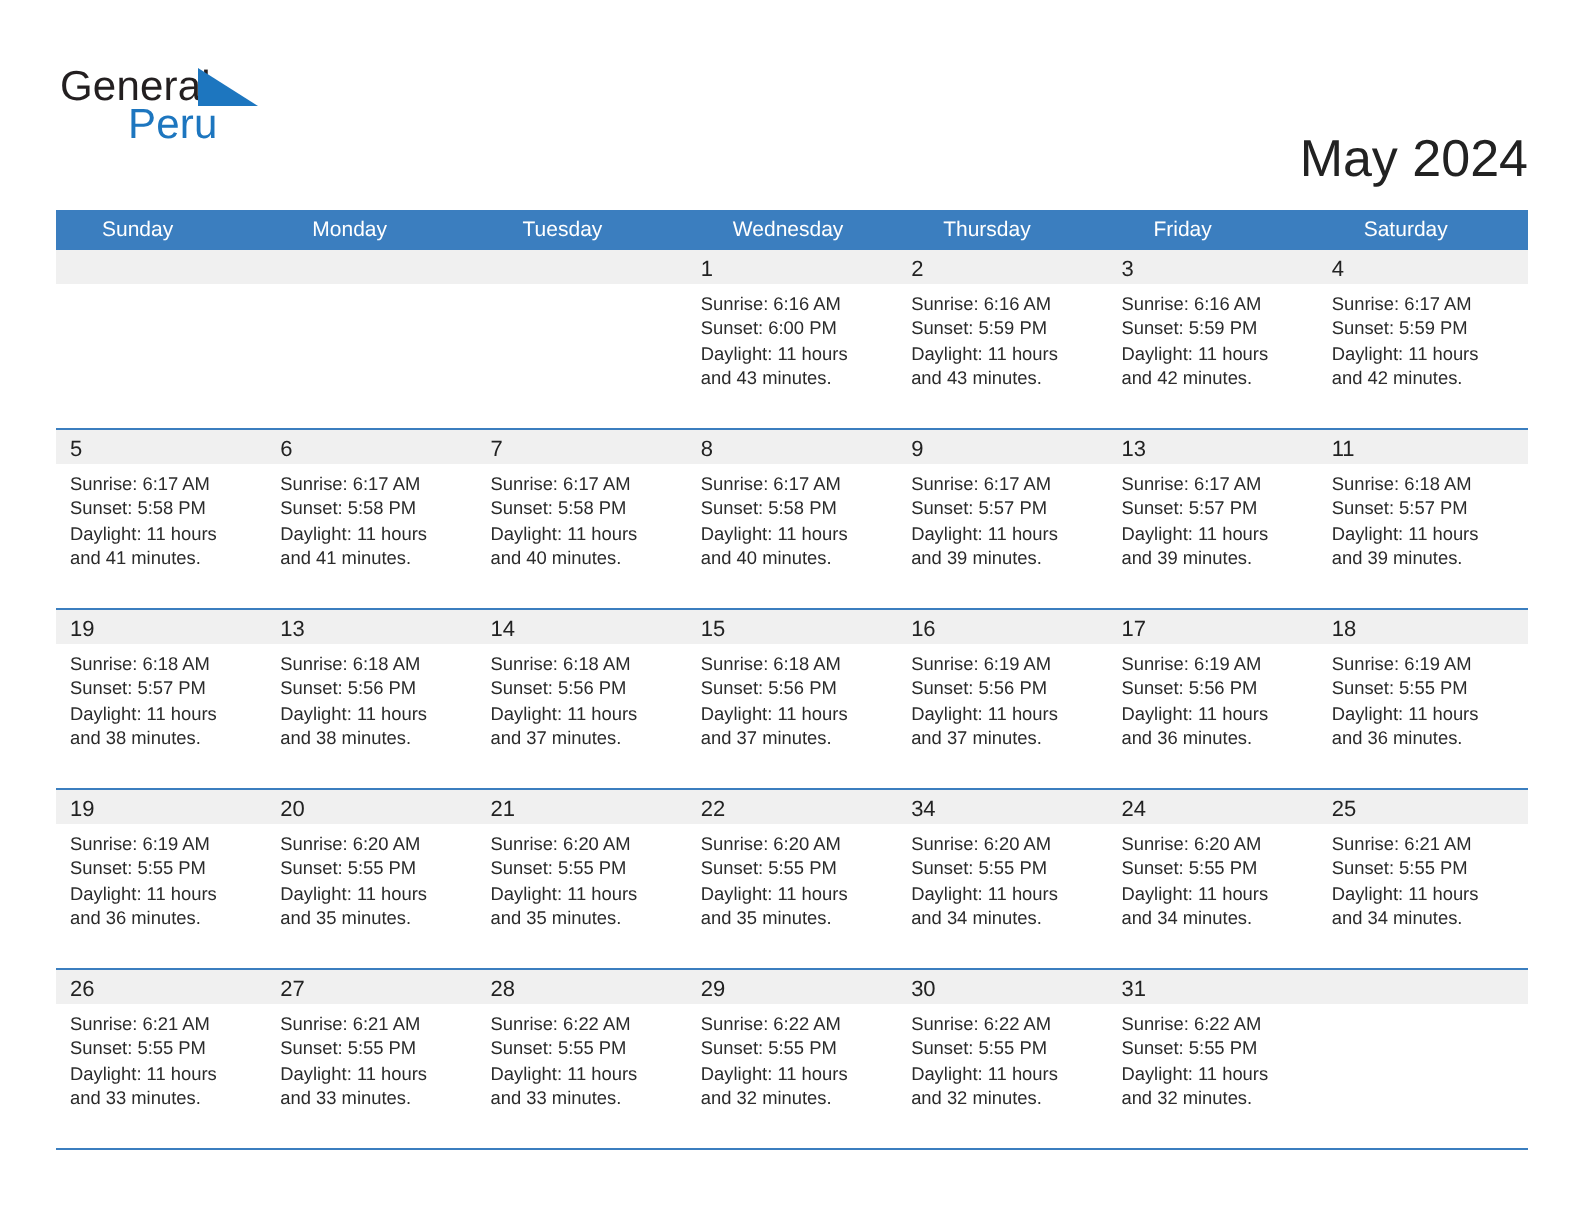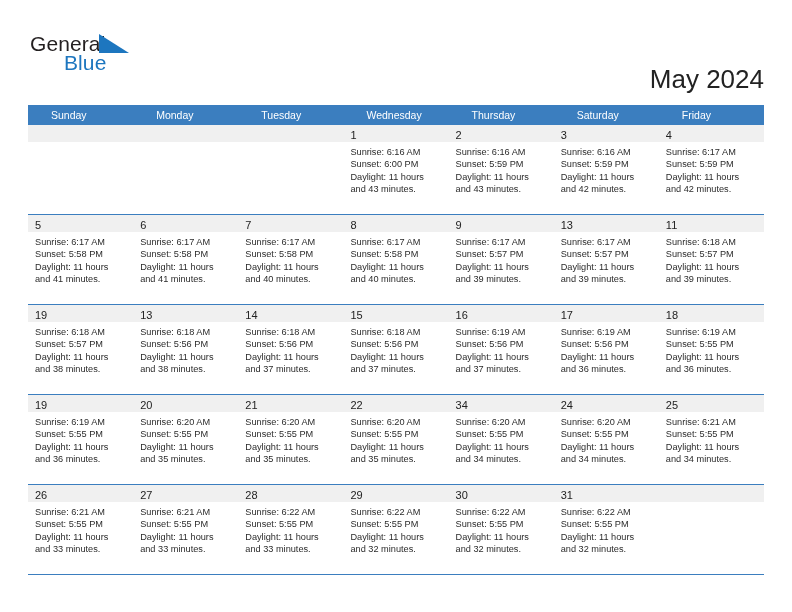--- a/index.html
+++ b/index.html
@@ -150,40 +150,40 @@
 
   <div class="header">
 
     <div class="brand">
       <span class="brand-general">General</span>
       <span class="brand-mark">
         <svg width="32" height="22" viewBox="0 0 32 22" xmlns="http://www.w3.org/2000/svg">
           <polygon points="0,0 30,19 0,19" fill="#1d76bf"></polygon>
         </svg>
       </span>
-      <span class="brand-blue">Blue</span>
+      <span class="brand-blue">Peru</span>
     </div>
 
     <div class="title-block">
       <div class="cal-title">May 2024</div>
       <div class="cal-subtitle">Paramonga, Lima region, Peru</div>
     </div>
 
   </div>
 
   <div class="calendar">
 
     <div class="weekday-row">
       <div class="weekday">Sunday</div>
       <div class="weekday">Monday</div>
       <div class="weekday">Tuesday</div>
       <div class="weekday">Wednesday</div>
       <div class="weekday">Thursday</div>
+      <div class="weekday">Friday</div>
       <div class="weekday">Saturday</div>
-      <div class="weekday">Friday</div>
     </div>
 
     <div id="weeks-container">
         <div class="week-row">
           <div class="day-cell empty">
             <div class="day-num-band"><span class="day-num"></span></div>
           </div>
           <div class="day-cell empty">
             <div class="day-num-band"><span class="day-num"></span></div>
           </div>

